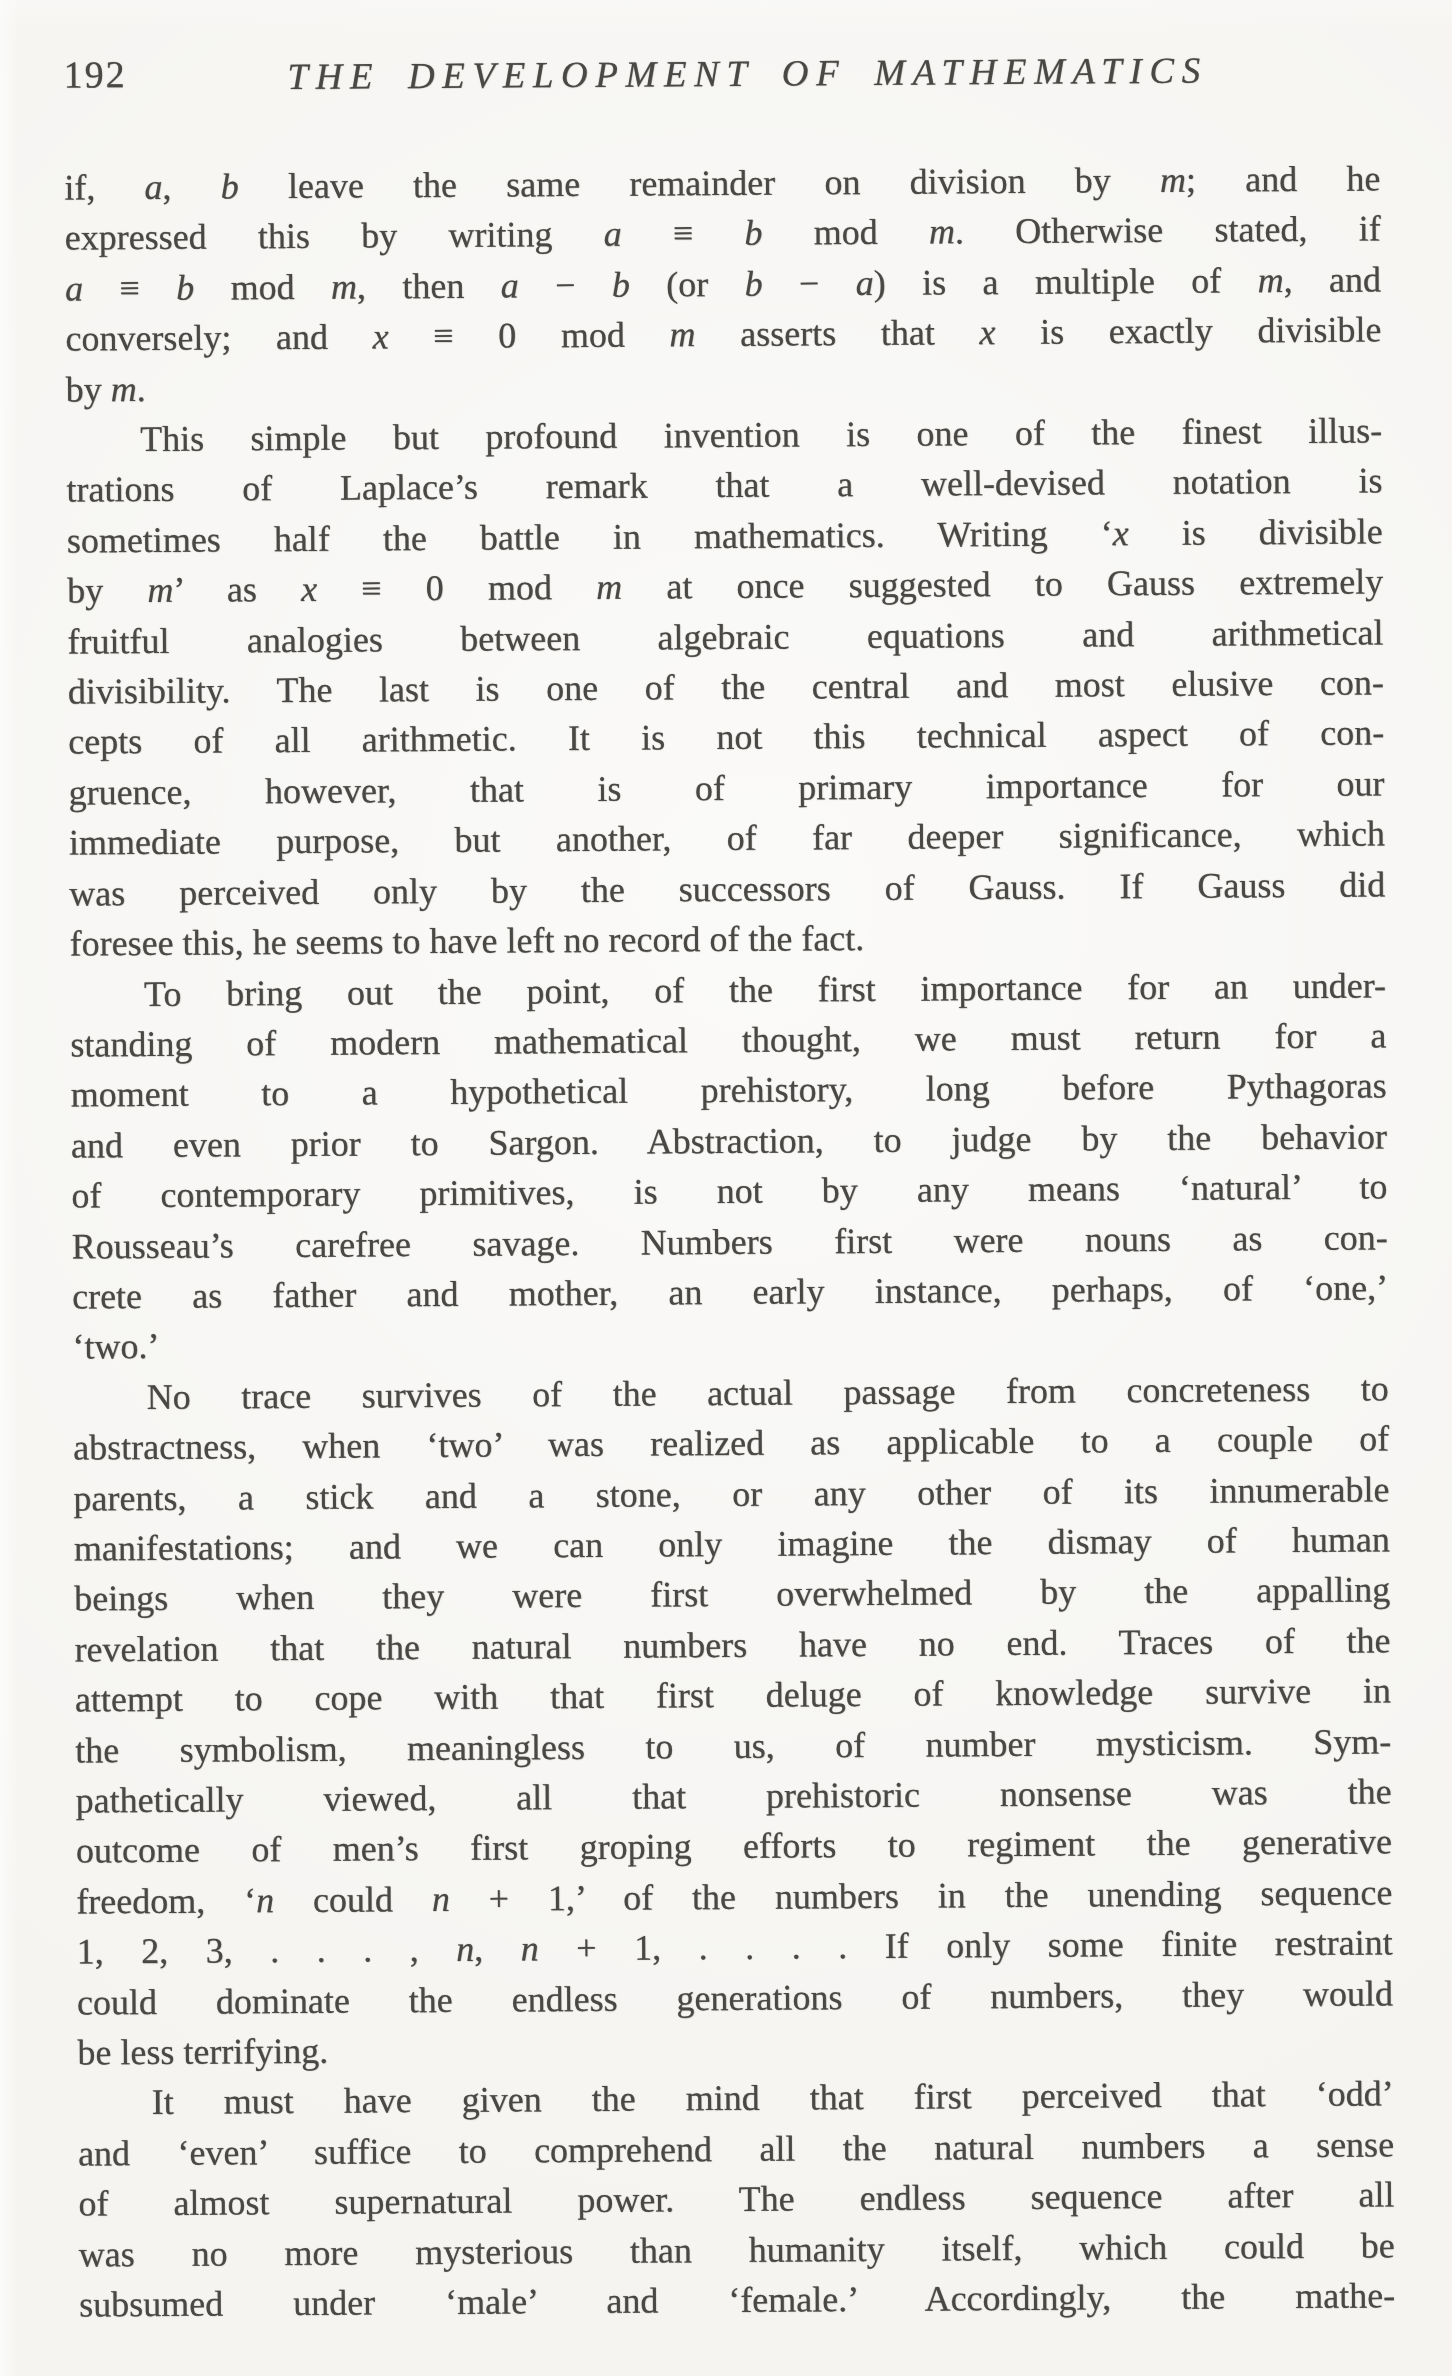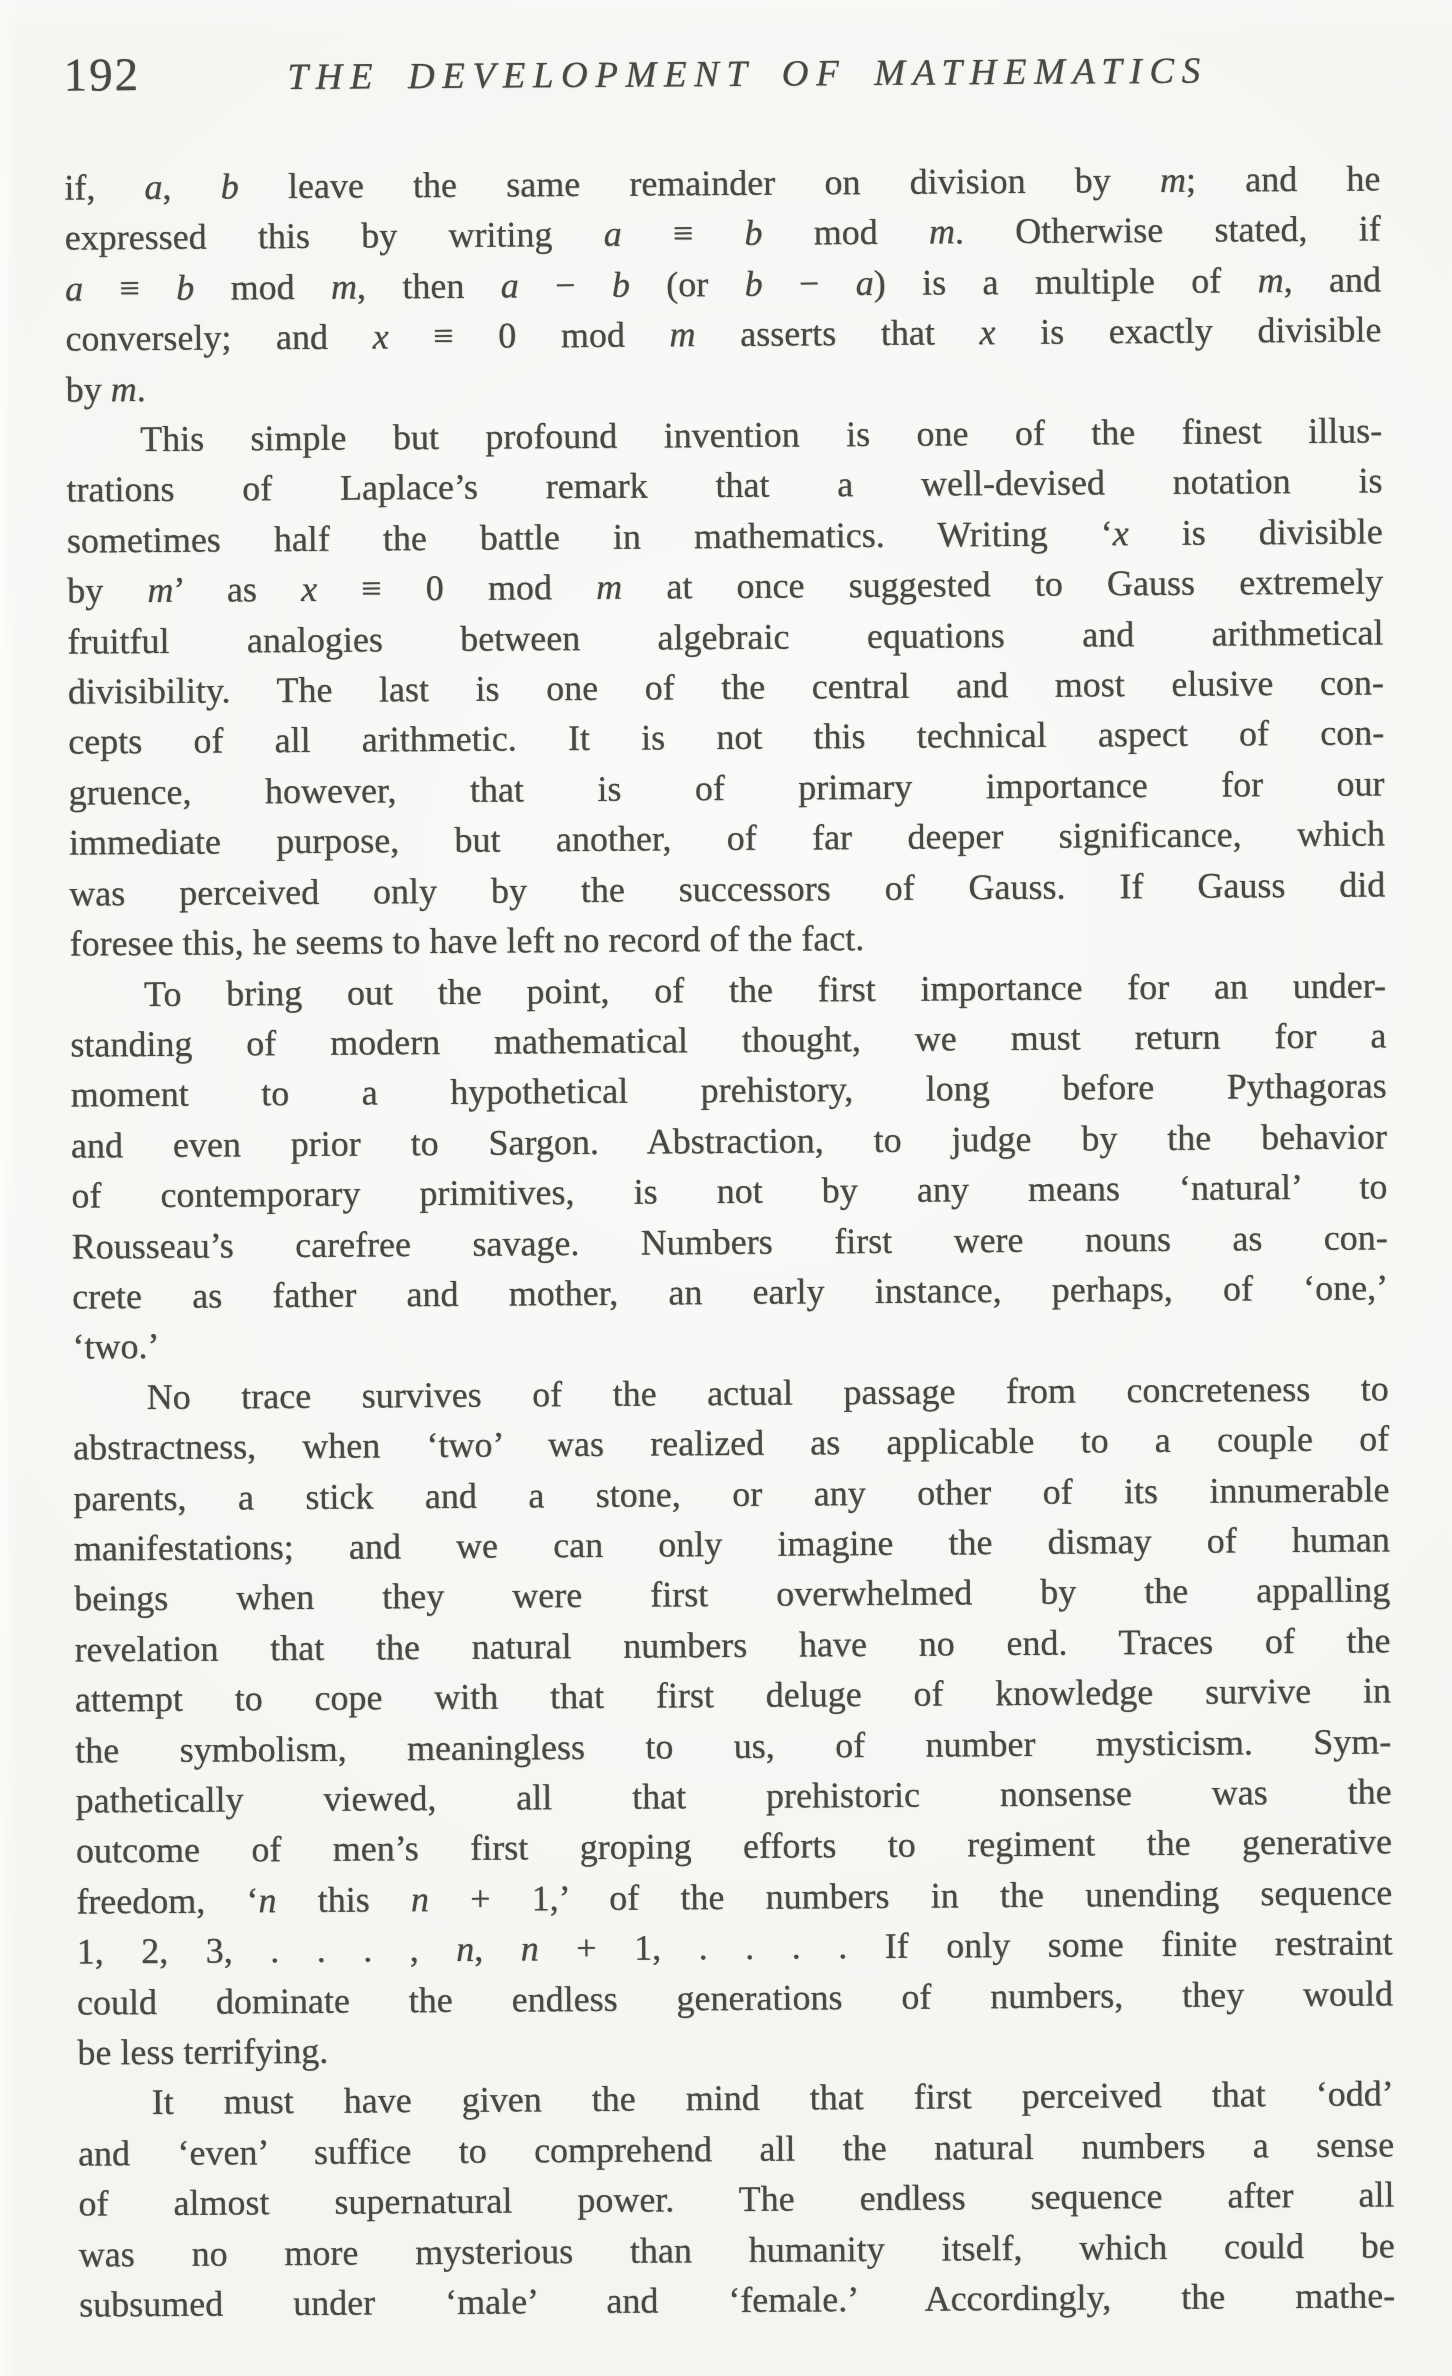--- a/index.html
+++ b/index.html
@@ -23,21 +23,21 @@
     transform-origin: 50% 54%;
     color: var(--ink, #4a4844);
     text-shadow: 0.4px 0.3px 0.8px rgba(74,72,68,0.50), -0.3px -0.2px 0.7px rgba(74,72,68,0.30);
   }
   .runhead {
     position: absolute; top: 44px; left: 72px; width: 1316px;
     height: 54px;
   }
   .pagenum {
     position: absolute; left: 0; top: 2px;
-    font-size: 47px; line-height: 48px;
+    font-size: 38px; line-height: 48px;
     letter-spacing: 2px;
   }
   .runtitle {
     position: absolute; left: 0; right: 0; top: 8px;
     text-align: center;
     font-style: italic;
     font-size: 37px; line-height: 44px;
     letter-spacing: 0.205em;
     word-spacing: 0.30em;
     padding-left: 52px; 
@@ -95,21 +95,21 @@
         <div class="line indent"><span>No trace survives of the actual passage from concreteness to</span></div>
         <div class="line"><span>abstractness, when ‘two’ was realized as applicable to a couple of</span></div>
         <div class="line"><span>parents, a stick and a stone, or any other of its innumerable</span></div>
         <div class="line"><span>manifestations; and we can only imagine the dismay of human</span></div>
         <div class="line"><span>beings when they were first overwhelmed by the appalling</span></div>
         <div class="line"><span>revelation that the natural numbers have no end. Traces of the</span></div>
         <div class="line"><span>attempt to cope with that first deluge of knowledge survive in</span></div>
         <div class="line"><span>the symbolism, meaningless to us, of number mysticism. Sym-</span></div>
         <div class="line"><span>pathetically viewed, all that prehistoric nonsense was the</span></div>
         <div class="line"><span>outcome of men’s first groping efforts to regiment the generative</span></div>
-        <div class="line"><span>freedom, ‘</span><i>n</i><span> this </span><i>n</i><span> + 1,’ of the numbers in the unending sequence</span></div>
+        <div class="line"><span>freedom, ‘</span><i>n</i><span> could </span><i>n</i><span> + 1,’ of the numbers in the unending sequence</span></div>
         <div class="line"><span>1, 2, 3, . . . , </span><i>n</i><span>, </span><i>n</i><span> + 1, . . . . If only some finite restraint</span></div>
         <div class="line"><span>could dominate the endless generations of numbers, they would</span></div>
         <div class="line end"><span>be less terrifying.</span></div>
         <div class="line indent"><span>It must have given the mind that first perceived that ‘odd’</span></div>
         <div class="line"><span>and ‘even’ suffice to comprehend all the natural numbers a sense</span></div>
         <div class="line"><span>of almost supernatural power. The endless sequence after all</span></div>
         <div class="line"><span>was no more mysterious than humanity itself, which could be</span></div>
         <div class="line"><span>subsumed under ‘male’ and ‘female.’ Accordingly, the mathe-</span></div>
       </div>
   </div>

